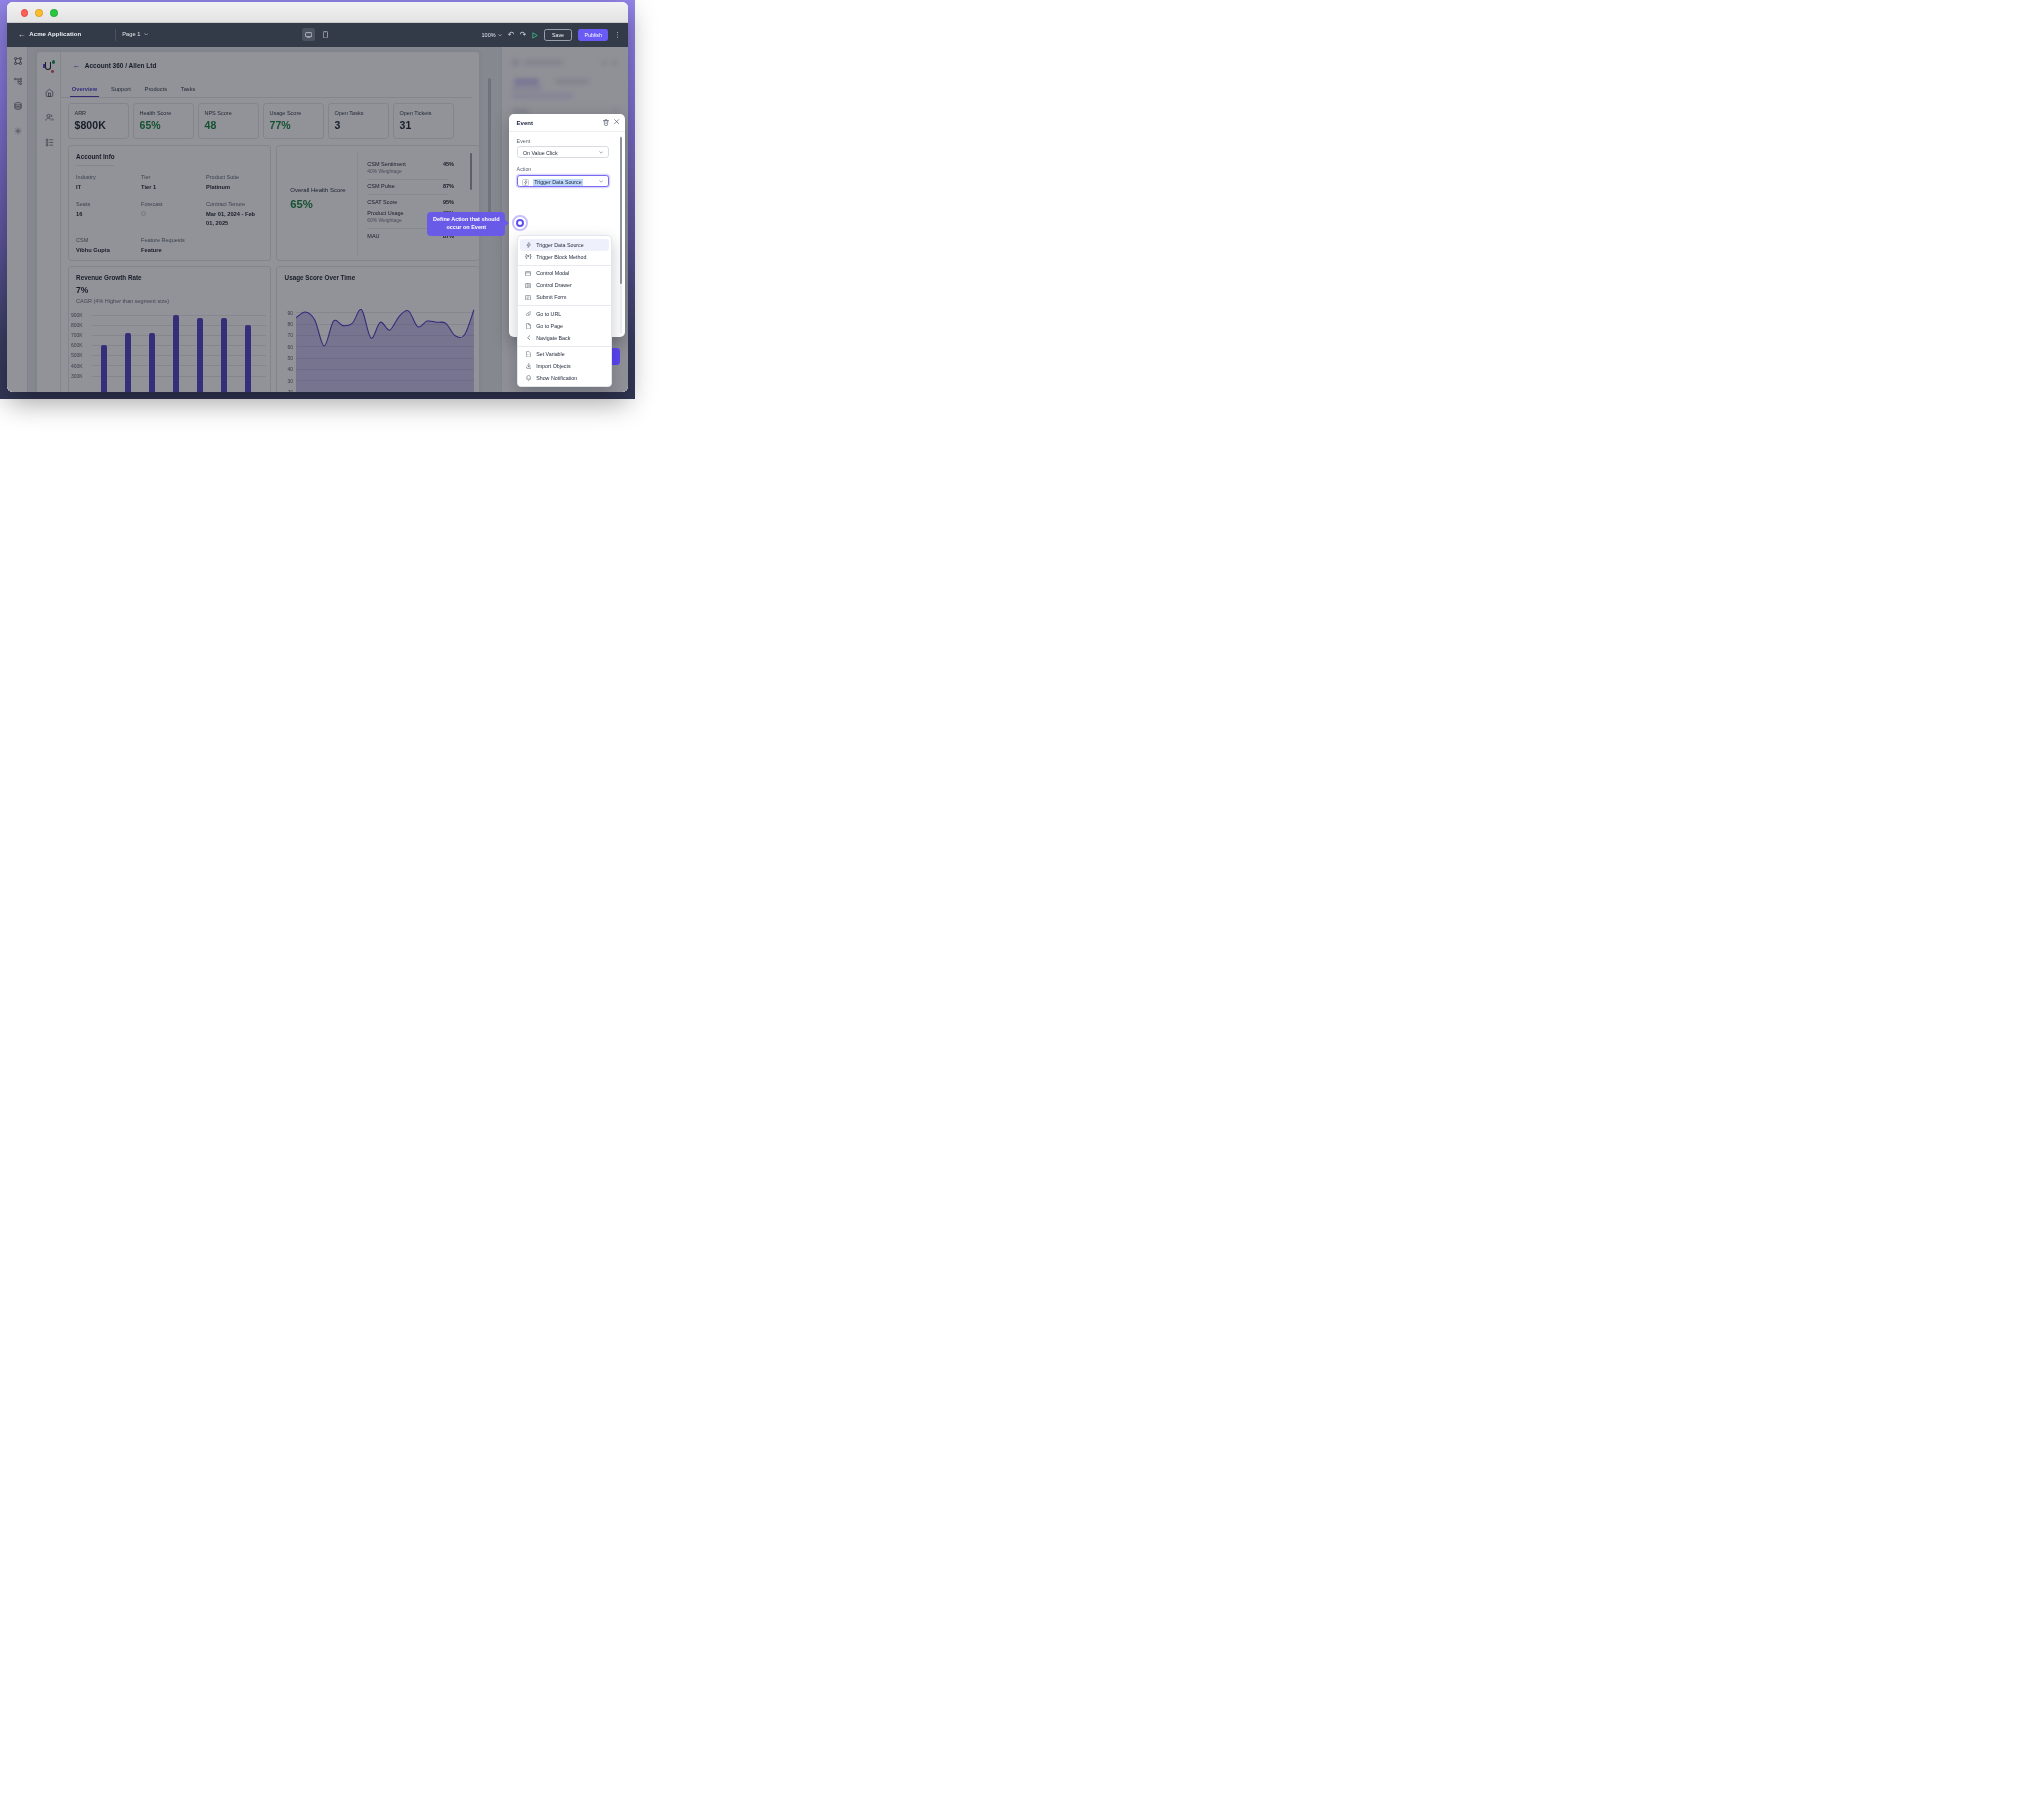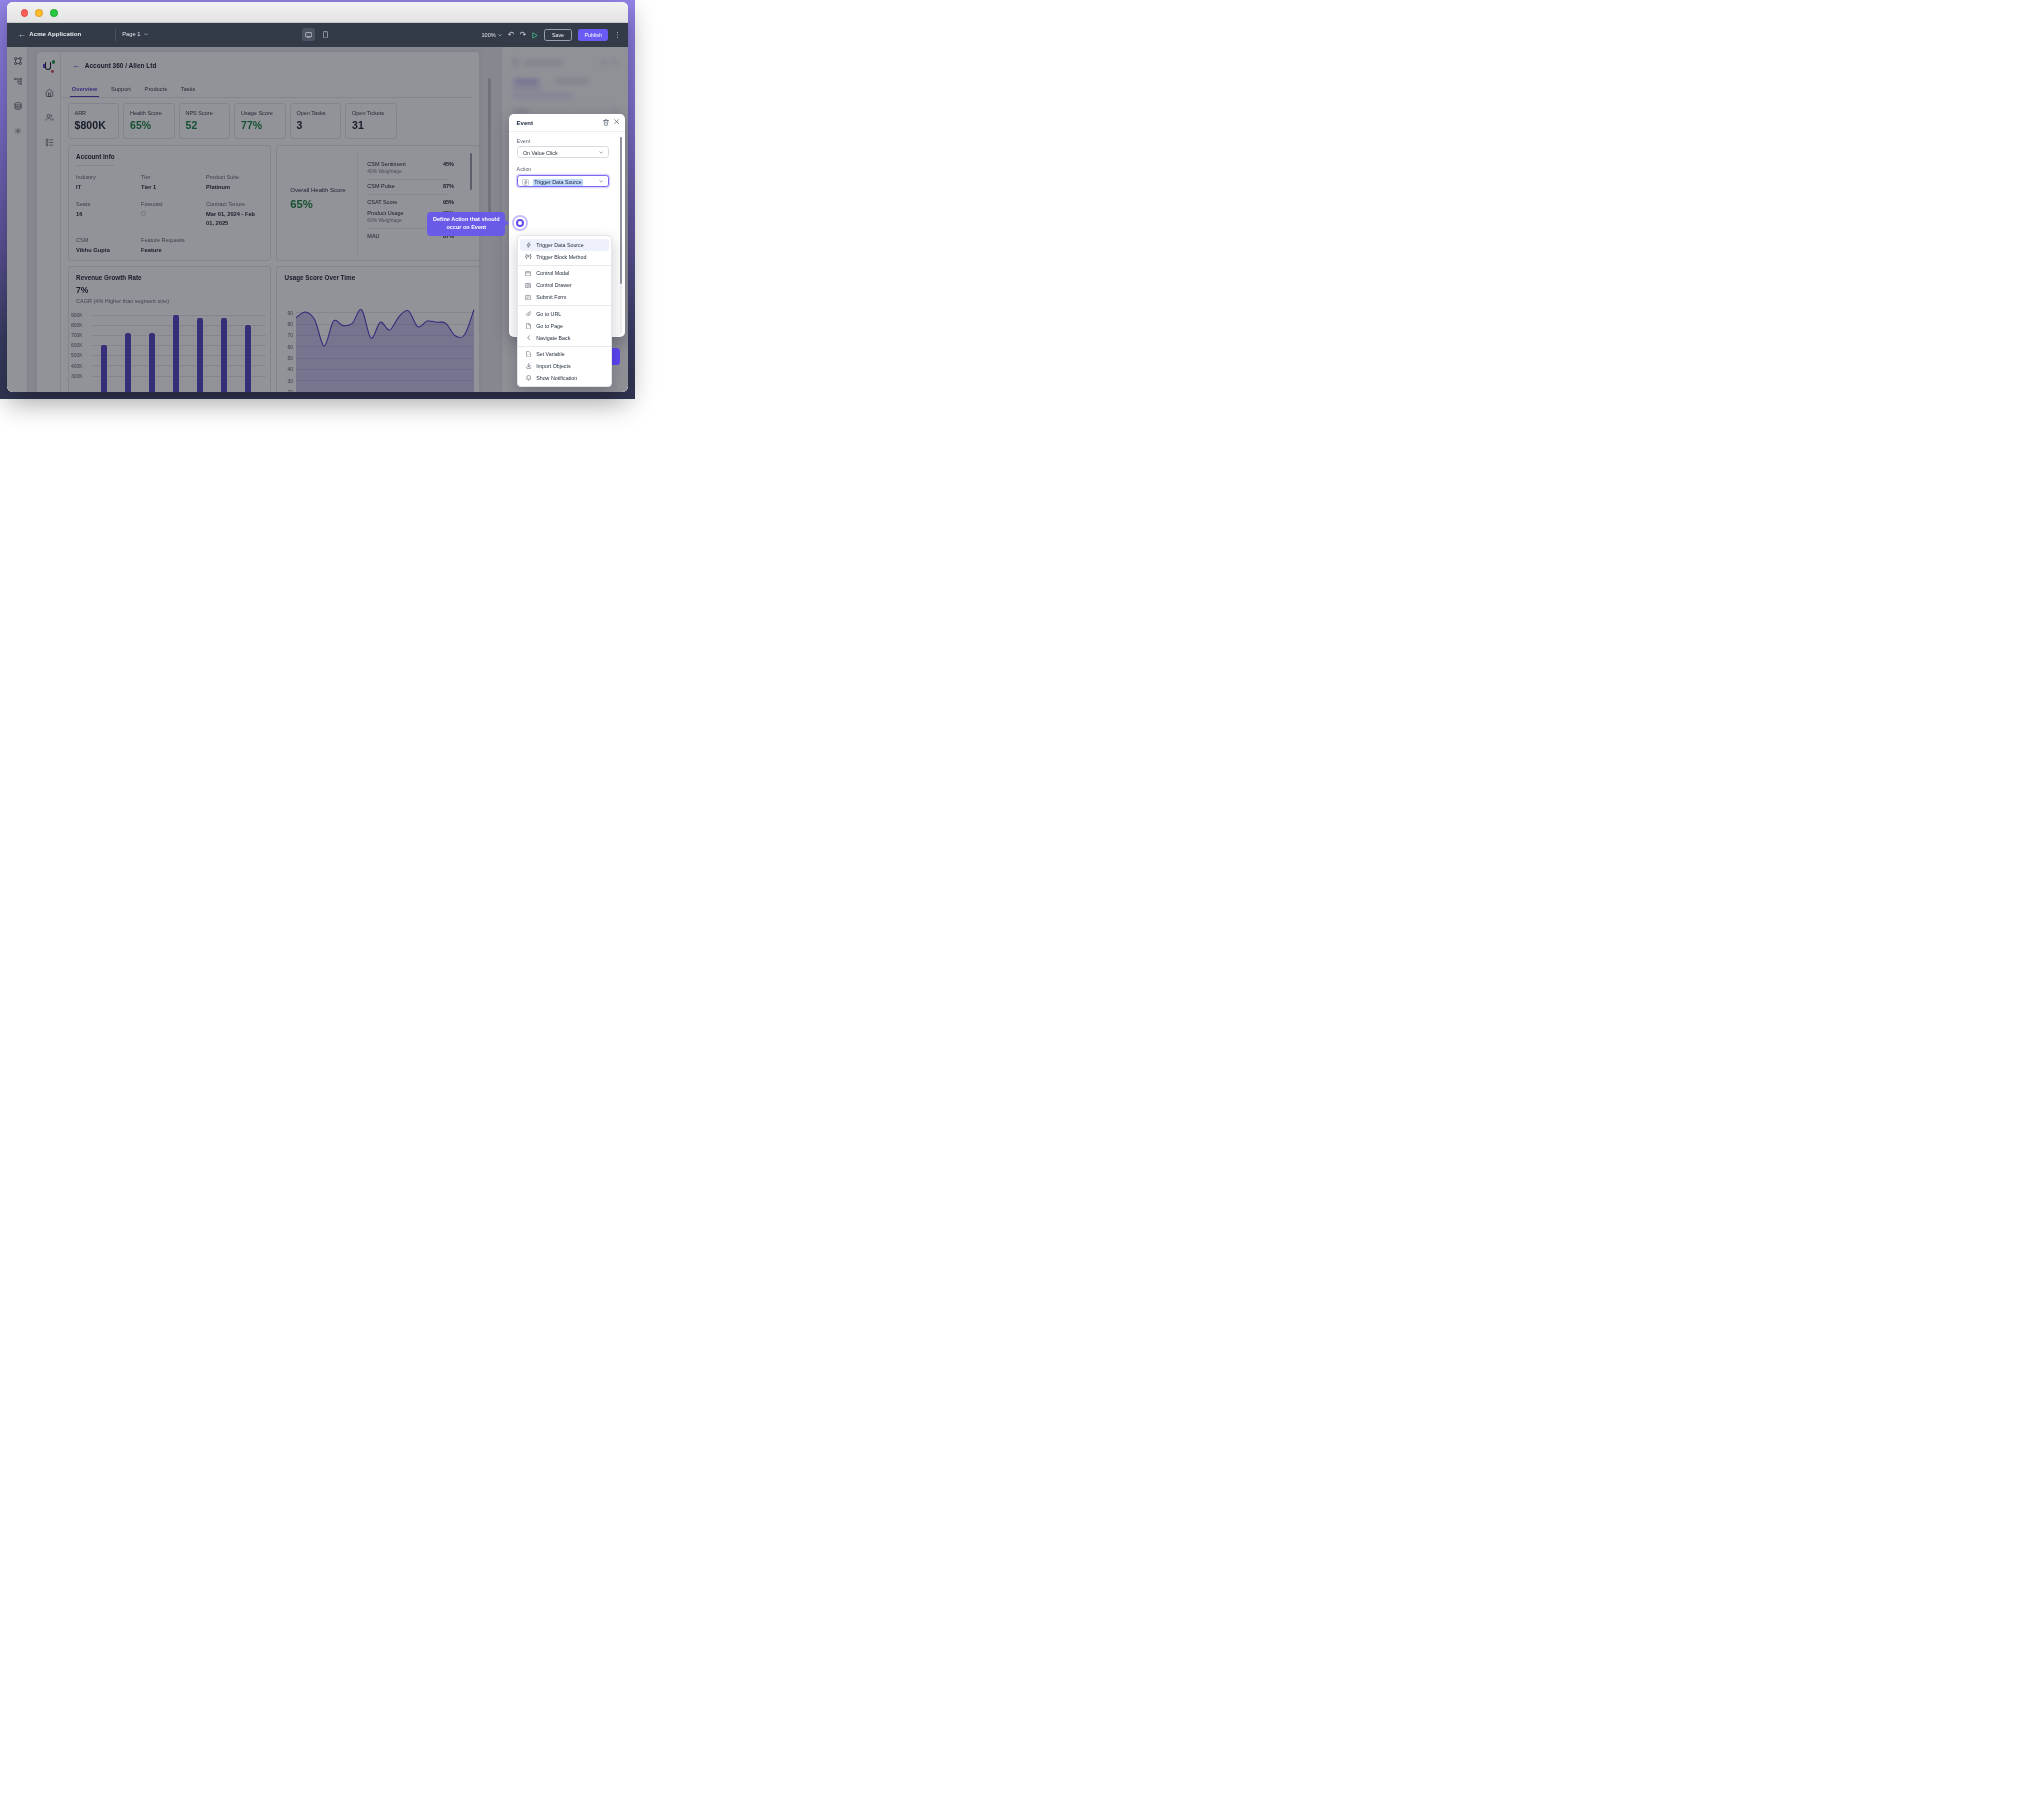--- a/index.html
+++ b/index.html
@@ -53,21 +53,21 @@
   .nav-ic { position:absolute; left:7.7px; width:9px; height:9px; color:#3e4657;}
   .app-main { position:absolute; left:24px; top:0; right:0; bottom:0;}
   .dash-head { position:absolute; left:0; top:0; right:0; height:30px;}
   .dash-back { position:absolute; left:11.3px; top:9px; font-size:7.7px; color:#5b4bd6; font-weight:bold;}
   .dash-title { position:absolute; left:23.5px; top:9.7px; font-size:6.5px; font-weight:bold; color:#1c2433;}
   .tabs { position:absolute; left:0px; top:30px; right:7.3px; height:15.4px; border-bottom:0.4px solid #e5e7ec; display:flex; gap:13.8px; padding-left:10.5px;}
   .tab { font-size:5.7px; color:#39414f; padding-top:3.6px; position:relative;}
   .tab.active { color:#5b4bd6; font-weight:bold;}
   .tab.active:after { content:""; position:absolute; left:-1.6px; right:-1.6px; bottom:-0.4px; height:1.2px; background:#4f3fc2;}
 
-  .metric-row { position:absolute; left:6.5px; top:51px; width:329px; display:flex; gap:4px;}
+  .metric-row { position:absolute; left:6.5px; top:51px; width:386px; display:flex; gap:4px;}
   .metric-card { flex:1; height:36px; border:0.4px solid #e3e5ea; border-radius:3.2px; padding:5.3px 5.7px; background:#fff;}
   .metric-label { font-size:5.5px; color:#38404f;}
   .metric-value { margin-top:3.6px; font-size:10.5px; font-weight:bold; color:#232b3a; letter-spacing:0.1px;}
   .metric-value.green { color:#1E8745; }
 
   .panel { position:absolute; background:#fff; border:0.4px solid #e3e5ea; border-radius:3.2px;}
   .account-card { left:6.5px; top:93px; width:203px; height:116px;}
   .panel-title { position:absolute; left:7.3px; top:6.5px; font-size:6.3px; font-weight:bold; color:#1e2634;}
   .title-rule { position:absolute; left:7.3px; top:18.6px; width:38px; height:0.4px; background:#e6e8ed;}
   .acc-grid { position:absolute; left:7.3px; top:27.5px; right:5.7px; display:grid; grid-template-columns:65px 65px 1fr; row-gap:10.5px;}
@@ -272,21 +272,21 @@
                 <div class="metric-card">
                   <div class="metric-label">ARR</div>
                   <div class="metric-value">$800K</div>
                 </div>
                 <div class="metric-card">
                   <div class="metric-label">Health Score</div>
                   <div class="metric-value green">65%</div>
                 </div>
                 <div class="metric-card">
                   <div class="metric-label">NPS Score</div>
-                  <div class="metric-value green">52</div>
+                  <div class="metric-value green">48</div>
                 </div>
                 <div class="metric-card">
                   <div class="metric-label">Usage Score</div>
                   <div class="metric-value green">77%</div>
                 </div>
                 <div class="metric-card">
                   <div class="metric-label">Open Tasks</div>
                   <div class="metric-value">3</div>
                 </div>
                 <div class="metric-card">

